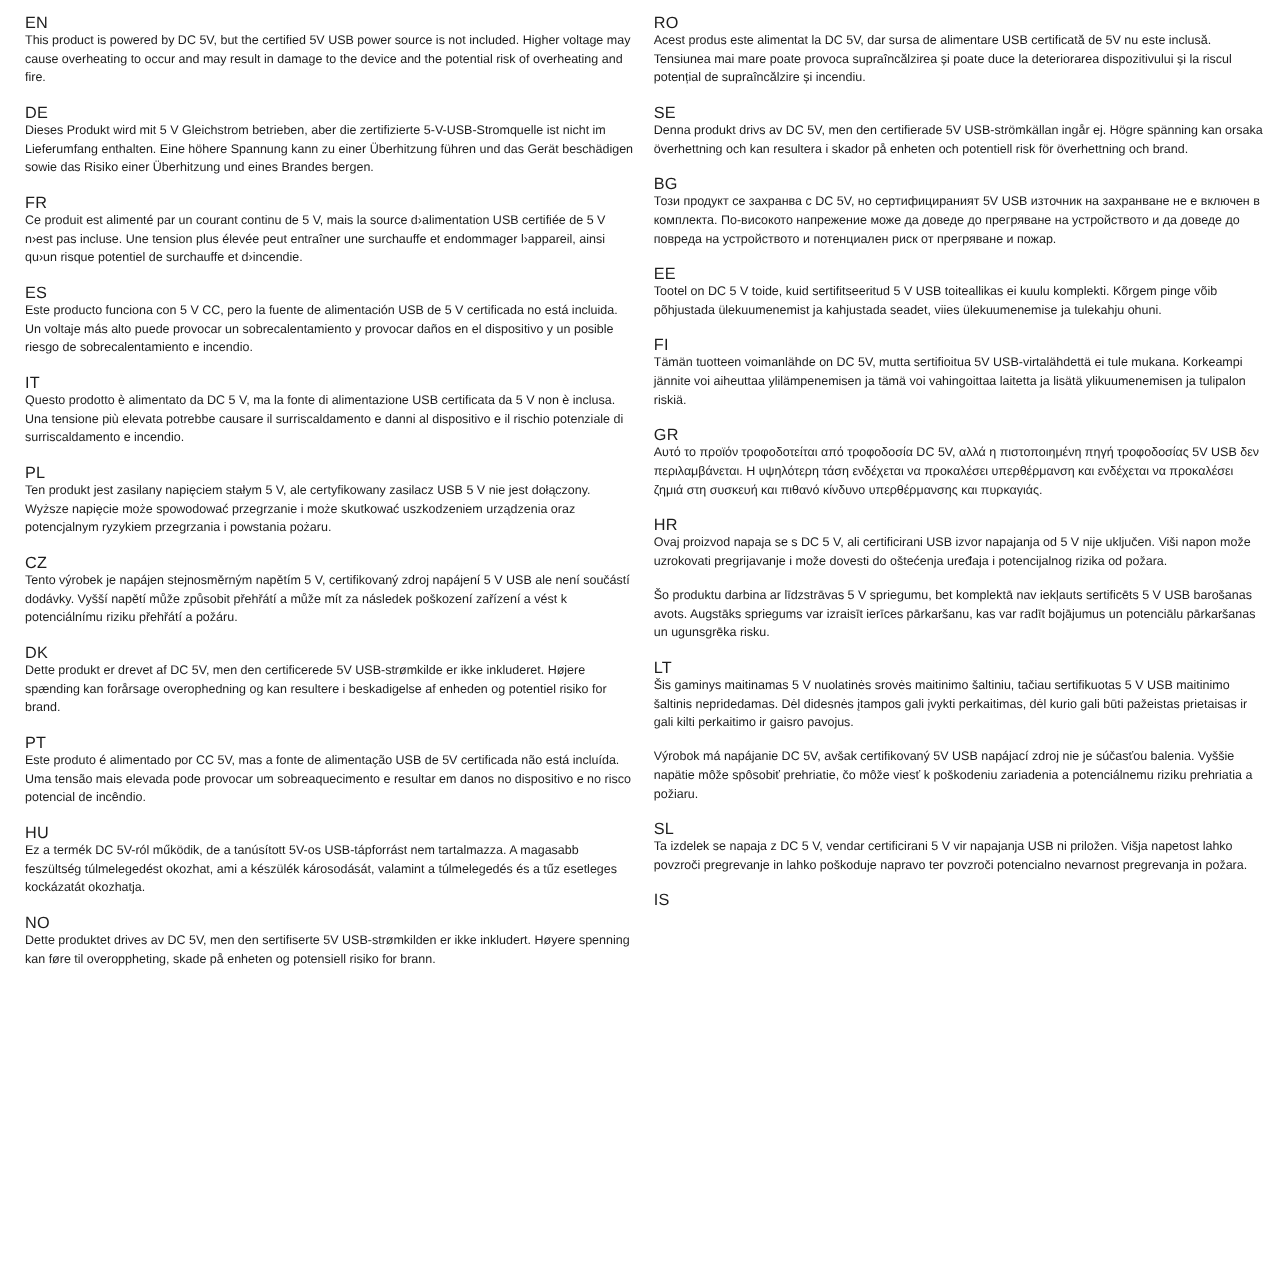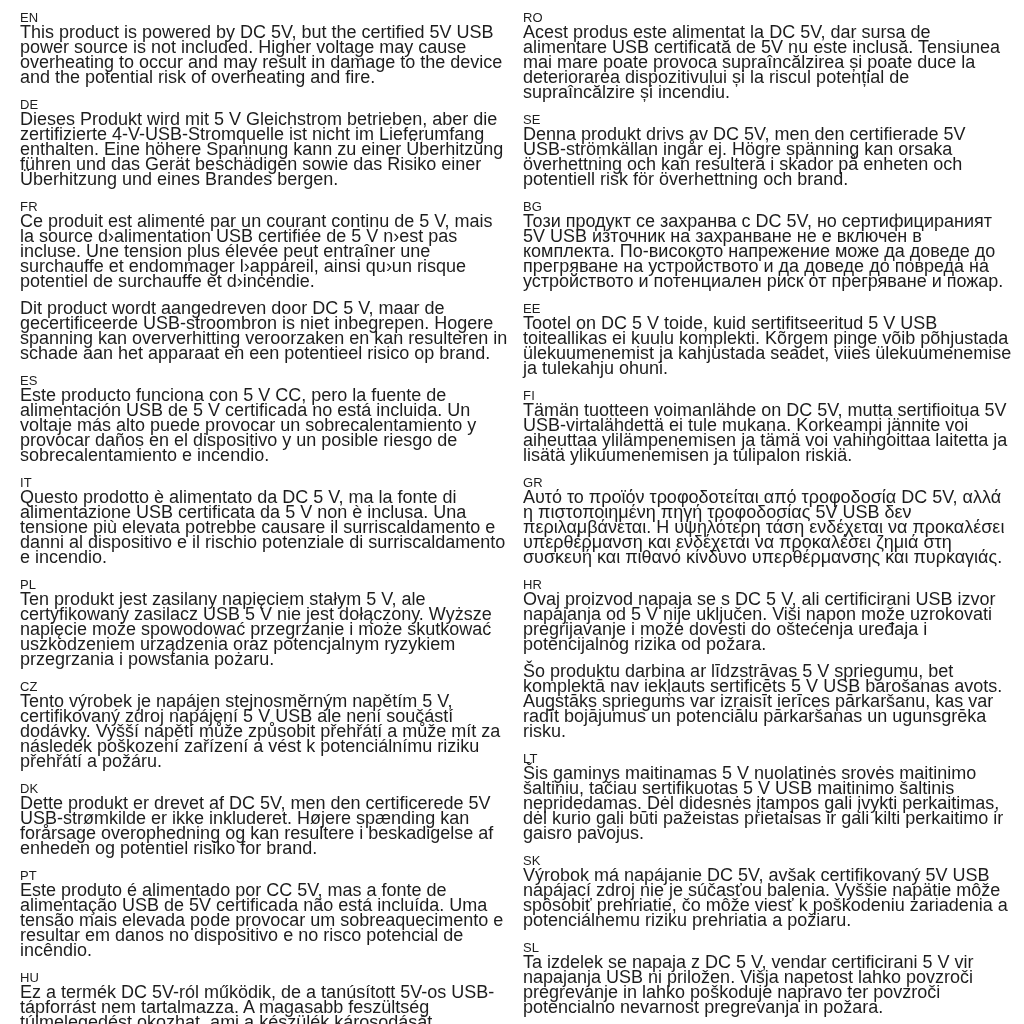--- a/index.html
+++ b/index.html
@@ -20,45 +20,44 @@
     flex: 0 0 489px;
   }
   .block { margin-bottom: 12px; }
   .code {
     font-size: 13px;
     line-height: 15px;
     font-weight: 400;
     letter-spacing: 0.2px;
   }
   .text {
-    font-size: 18px;
+    font-size: 10px;
     line-height: 15px;
     font-weight: 400;
   }
 </style>
 </head>
 <body>
 
 <div class="page">
 
   <div class="col">
     <section class="block">
       <div class="code">EN</div>
       <p class="text">This product is powered by DC 5V, but the certified 5V USB power source is not included. Higher voltage may cause overheating to occur and may result in damage to the device and the potential risk of overheating and fire.</p>
     </section>
     <section class="block">
       <div class="code">DE</div>
-      <p class="text">Dieses Produkt wird mit 5 V Gleichstrom betrieben, aber die zertifizierte 4-V-USB-Stromquelle ist nicht im Lieferumfang enthalten. Eine höhere Spannung kann zu einer Überhitzung führen und das Gerät beschädigen sowie das Risiko einer Überhitzung und eines Brandes bergen.</p>
+      <p class="text">Dieses Produkt wird mit 5 V Gleichstrom betrieben, aber die zertifizierte 5-V-USB-Stromquelle ist nicht im Lieferumfang enthalten. Eine höhere Spannung kann zu einer Überhitzung führen und das Gerät beschädigen sowie das Risiko einer Überhitzung und eines Brandes bergen.</p>
     </section>
     <section class="block">
       <div class="code">FR</div>
       <p class="text">Ce produit est alimenté par un courant continu de 5 V, mais la source d›alimentation USB certifiée de 5 V n›est pas incluse. Une tension plus élevée peut entraîner une surchauffe et endommager l›appareil, ainsi qu›un risque potentiel de surchauffe et d›incendie.</p>
     </section>
     <section class="block">
-      <p class="text">Dit product wordt aangedreven door DC 5 V, maar de gecertificeerde USB-stroombron is niet inbegrepen. Hogere spanning kan oververhitting veroorzaken en kan resulteren in schade aan het apparaat en een potentieel risico op brand.</p>
     </section>
     <section class="block">
       <div class="code">ES</div>
       <p class="text">Este producto funciona con 5 V CC, pero la fuente de alimentación USB de 5 V certificada no está incluida. Un voltaje más alto puede provocar un sobrecalentamiento y provocar daños en el dispositivo y un posible riesgo de sobrecalentamiento e incendio.</p>
     </section>
     <section class="block">
       <div class="code">IT</div>
       <p class="text">Questo prodotto è alimentato da DC 5 V, ma la fonte di alimentazione USB certificata da 5 V non è inclusa. Una tensione più elevata potrebbe causare il surriscaldamento e danni al dispositivo e il rischio potenziale di surriscaldamento e incendio.</p>
     </section>
     <section class="block">
@@ -117,21 +116,20 @@
       <p class="text">Ovaj proizvod napaja se s DC 5 V, ali certificirani USB izvor napajanja od 5 V nije uključen. Viši napon može uzrokovati pregrijavanje i može dovesti do oštećenja uređaja i potencijalnog rizika od požara.</p>
     </section>
     <section class="block">
       <p class="text">Šo produktu darbina ar līdzstrāvas 5 V spriegumu, bet komplektā nav iekļauts sertificēts 5 V USB barošanas avots. Augstāks spriegums var izraisīt ierīces pārkaršanu, kas var radīt bojājumus un potenciālu pārkaršanas un ugunsgrēka risku.</p>
     </section>
     <section class="block">
       <div class="code">LT</div>
       <p class="text">Šis gaminys maitinamas 5 V nuolatinės srovės maitinimo šaltiniu, tačiau sertifikuotas 5 V USB maitinimo šaltinis nepridedamas. Dėl didesnės įtampos gali įvykti perkaitimas, dėl kurio gali būti pažeistas prietaisas ir gali kilti perkaitimo ir gaisro pavojus.</p>
     </section>
     <section class="block">
-      <div class="code">SK</div>
       <p class="text">Výrobok má napájanie DC 5V, avšak certifikovaný 5V USB napájací zdroj nie je súčasťou balenia. Vyššie napätie môže spôsobiť prehriatie, čo môže viesť k poškodeniu zariadenia a potenciálnemu riziku prehriatia a požiaru.</p>
     </section>
     <section class="block">
       <div class="code">SL</div>
       <p class="text">Ta izdelek se napaja z DC 5 V, vendar certificirani 5 V vir napajanja USB ni priložen. Višja napetost lahko povzroči pregrevanje in lahko poškoduje napravo ter povzroči potencialno nevarnost pregrevanja in požara.</p>
     </section>
     <section class="block">
       <div class="code">IS</div>
     </section>
   </div>

